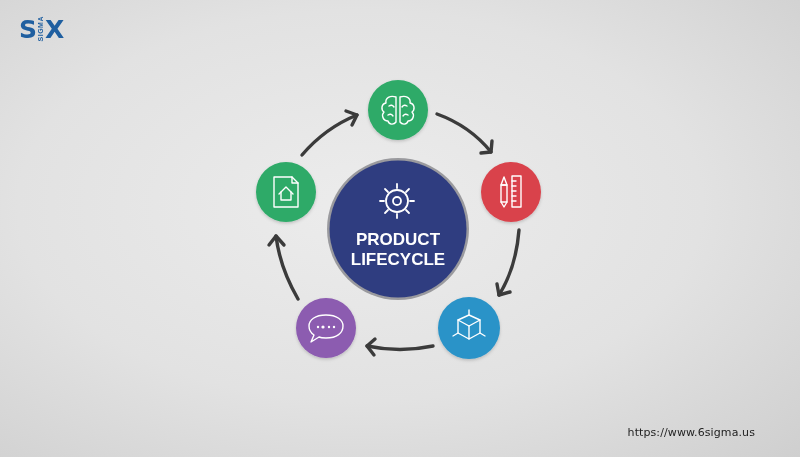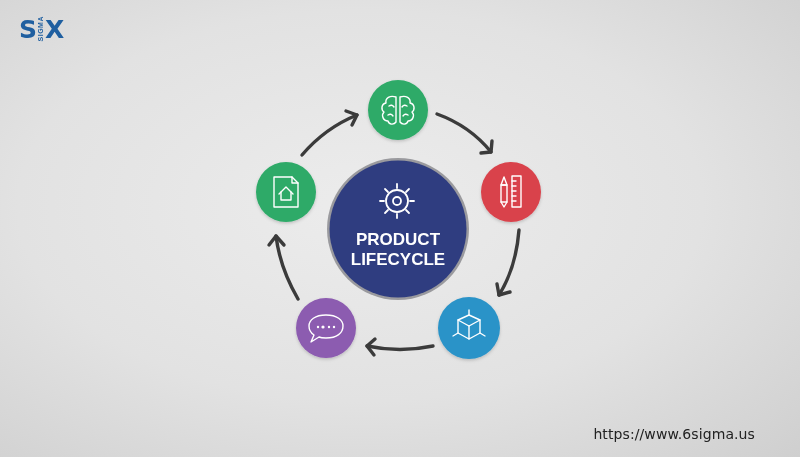--- a/index.html
+++ b/index.html
@@ -39,21 +39,21 @@
       transform: rotate(180deg);
       letter-spacing: 0.5px;
       margin: 0 1px;
       line-height: 1;
     }
     .url {
       position: absolute;
       right: 45px;
       top: 426px;
       font-family: "DejaVu Sans", sans-serif;
-      font-size: 14px;
+      font-size: 11px;
       color: #222;
       letter-spacing: 0.1px;
     }
     svg.diagram {
       position: absolute;
       left: 0;
       top: 0;
     }
     .center-label {
       font-family: "Liberation Sans", sans-serif;

